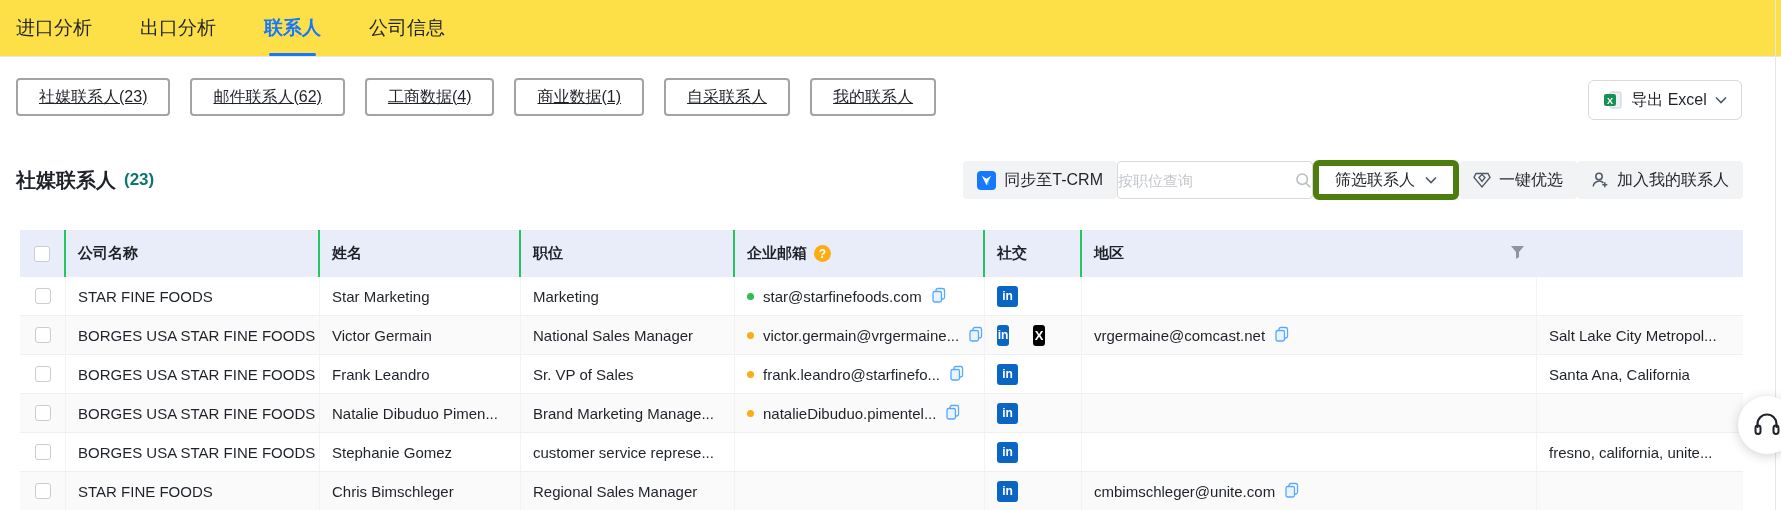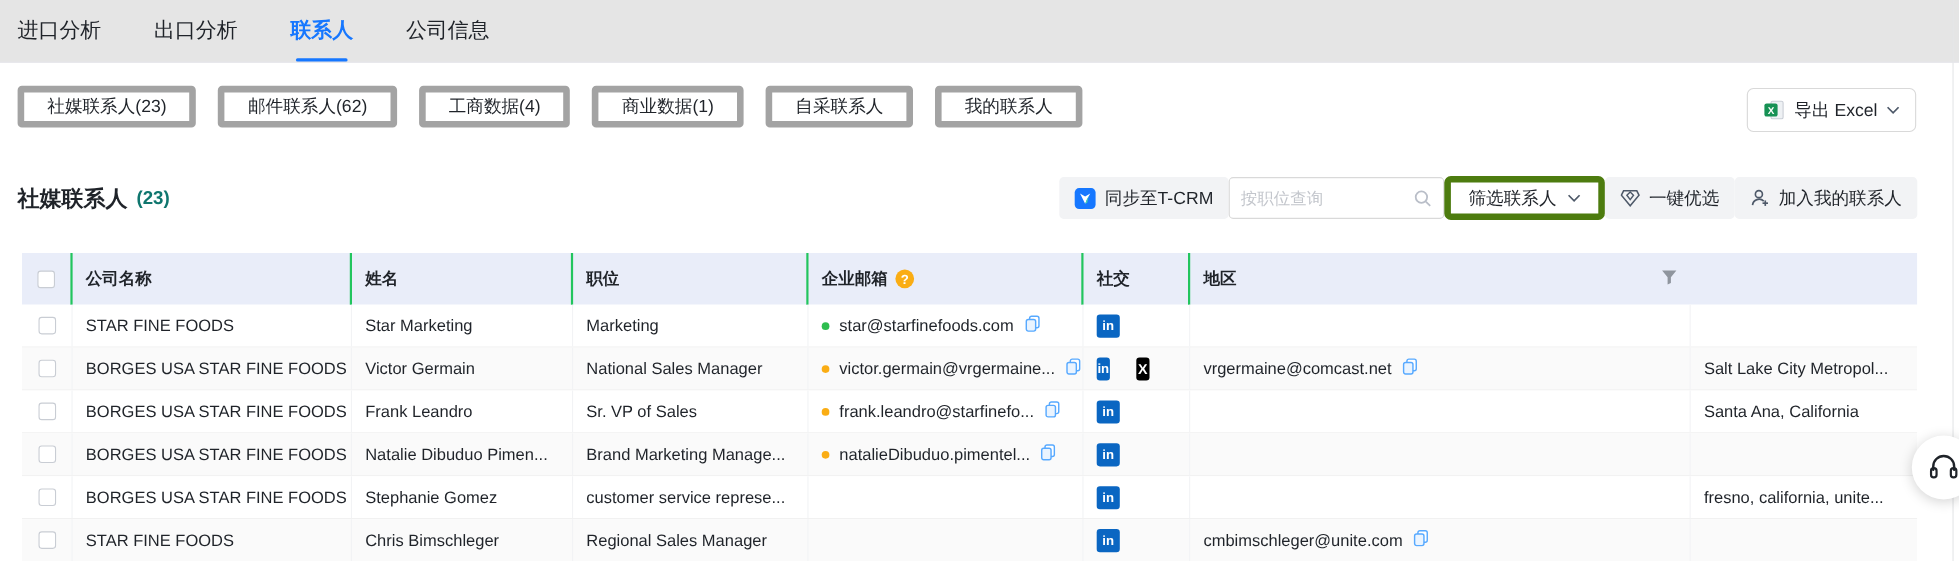--- a/index.html
+++ b/index.html
@@ -4,43 +4,43 @@
 <style>
   * { margin:0; padding:0; box-sizing:border-box; }
   html,body { width:1781px; height:510px; }
   body {
     position:relative; overflow:hidden; background:#fff;
     font-family:"Liberation Sans", sans-serif; color:#1f2329;
   }
   
   .tabbar { position:absolute; left:0; top:0; width:100%; height:57px;
     border-bottom:1px solid #e5e6eb; display:flex; align-items:stretch;
-    padding-left:16px; gap:48px; background:#e5e5e5; }
+    padding-left:16px; gap:48px; background:#fde047; }
   .tab { position:relative; display:flex; align-items:center; font-size:19px;
     color:#1f2329; cursor:pointer; }
   .tab.active { color:#1677ff; font-weight:700; }
   .tab.active::after { content:""; position:absolute; left:8%; right:8%;
     bottom:0; height:3px; background:#1677ff; border-radius:2px; }
   
   .chips { position:absolute; left:16px; top:78px; display:flex; gap:20px; }
-  .chip { height:38px; padding:0 21px; background:#fff; border:6px solid #a3a3a3;
-    border-radius:4px; display:flex; align-items:center; font-size:16px; cursor:pointer; }
+  .chip { height:38px; padding:0 21px; background:#fff; border:2px solid #a3a3a3;
+    border-radius:4px; display:flex; align-items:center; font-size:16px; cursor:pointer;text-decoration:underline; }
   .export-btn { position:absolute; left:1588px; top:80px; width:154px; height:40px;
     border:1px solid #d9d9d9; border-radius:6px; background:#fff; display:flex;
     align-items:center; justify-content:center; gap:8px; font-size:16px; cursor:pointer; }
   
   .section-row { position:absolute; left:16px; top:160px; width:1727px; height:40px;
     display:flex; align-items:center; }
   .section-title { font-size:20px; font-weight:700; }
   .section-count { color:#0f766e; font-size:17px; margin-left:8px; font-weight:700; }
   .toolbar { margin-left:auto; display:flex; align-items:center; }
   .btn-gray { height:38px; background:#f2f3f5; border-radius:4px; padding:0 14px;
     display:flex; align-items:center; gap:8px; font-size:16px; cursor:pointer; }
   .search-box { width:196px; height:38px; border:1px solid #d9d9d9; border-radius:4px;
-    background:#fff; display:flex; align-items:center; padding:0 10px; }
+    background:#fff; display:flex; align-items:center; padding:0 0; }
   .search-box input { flex:1; border:none; outline:none; font-size:15px;
     font-family:inherit; color:#1f2329; min-width:0; }
   .search-box input::placeholder { color:#c3c6cc; }
   .btn-outline { height:40px; background:#fff; border:6px solid #4d7c0f; border-radius:6px;
     padding:0 16px; display:flex; align-items:center; gap:10px; font-size:16px; cursor:pointer; }
   
   .table { position:absolute; left:20px; top:230px; width:1723px; height:280px; overflow:hidden; }
   .thead, .trow { display:grid;
     grid-template-columns:46px 254px 201px 214px 250px 97px 455px 206px; }
   .thead { height:47px; background:#e9edf9; }

